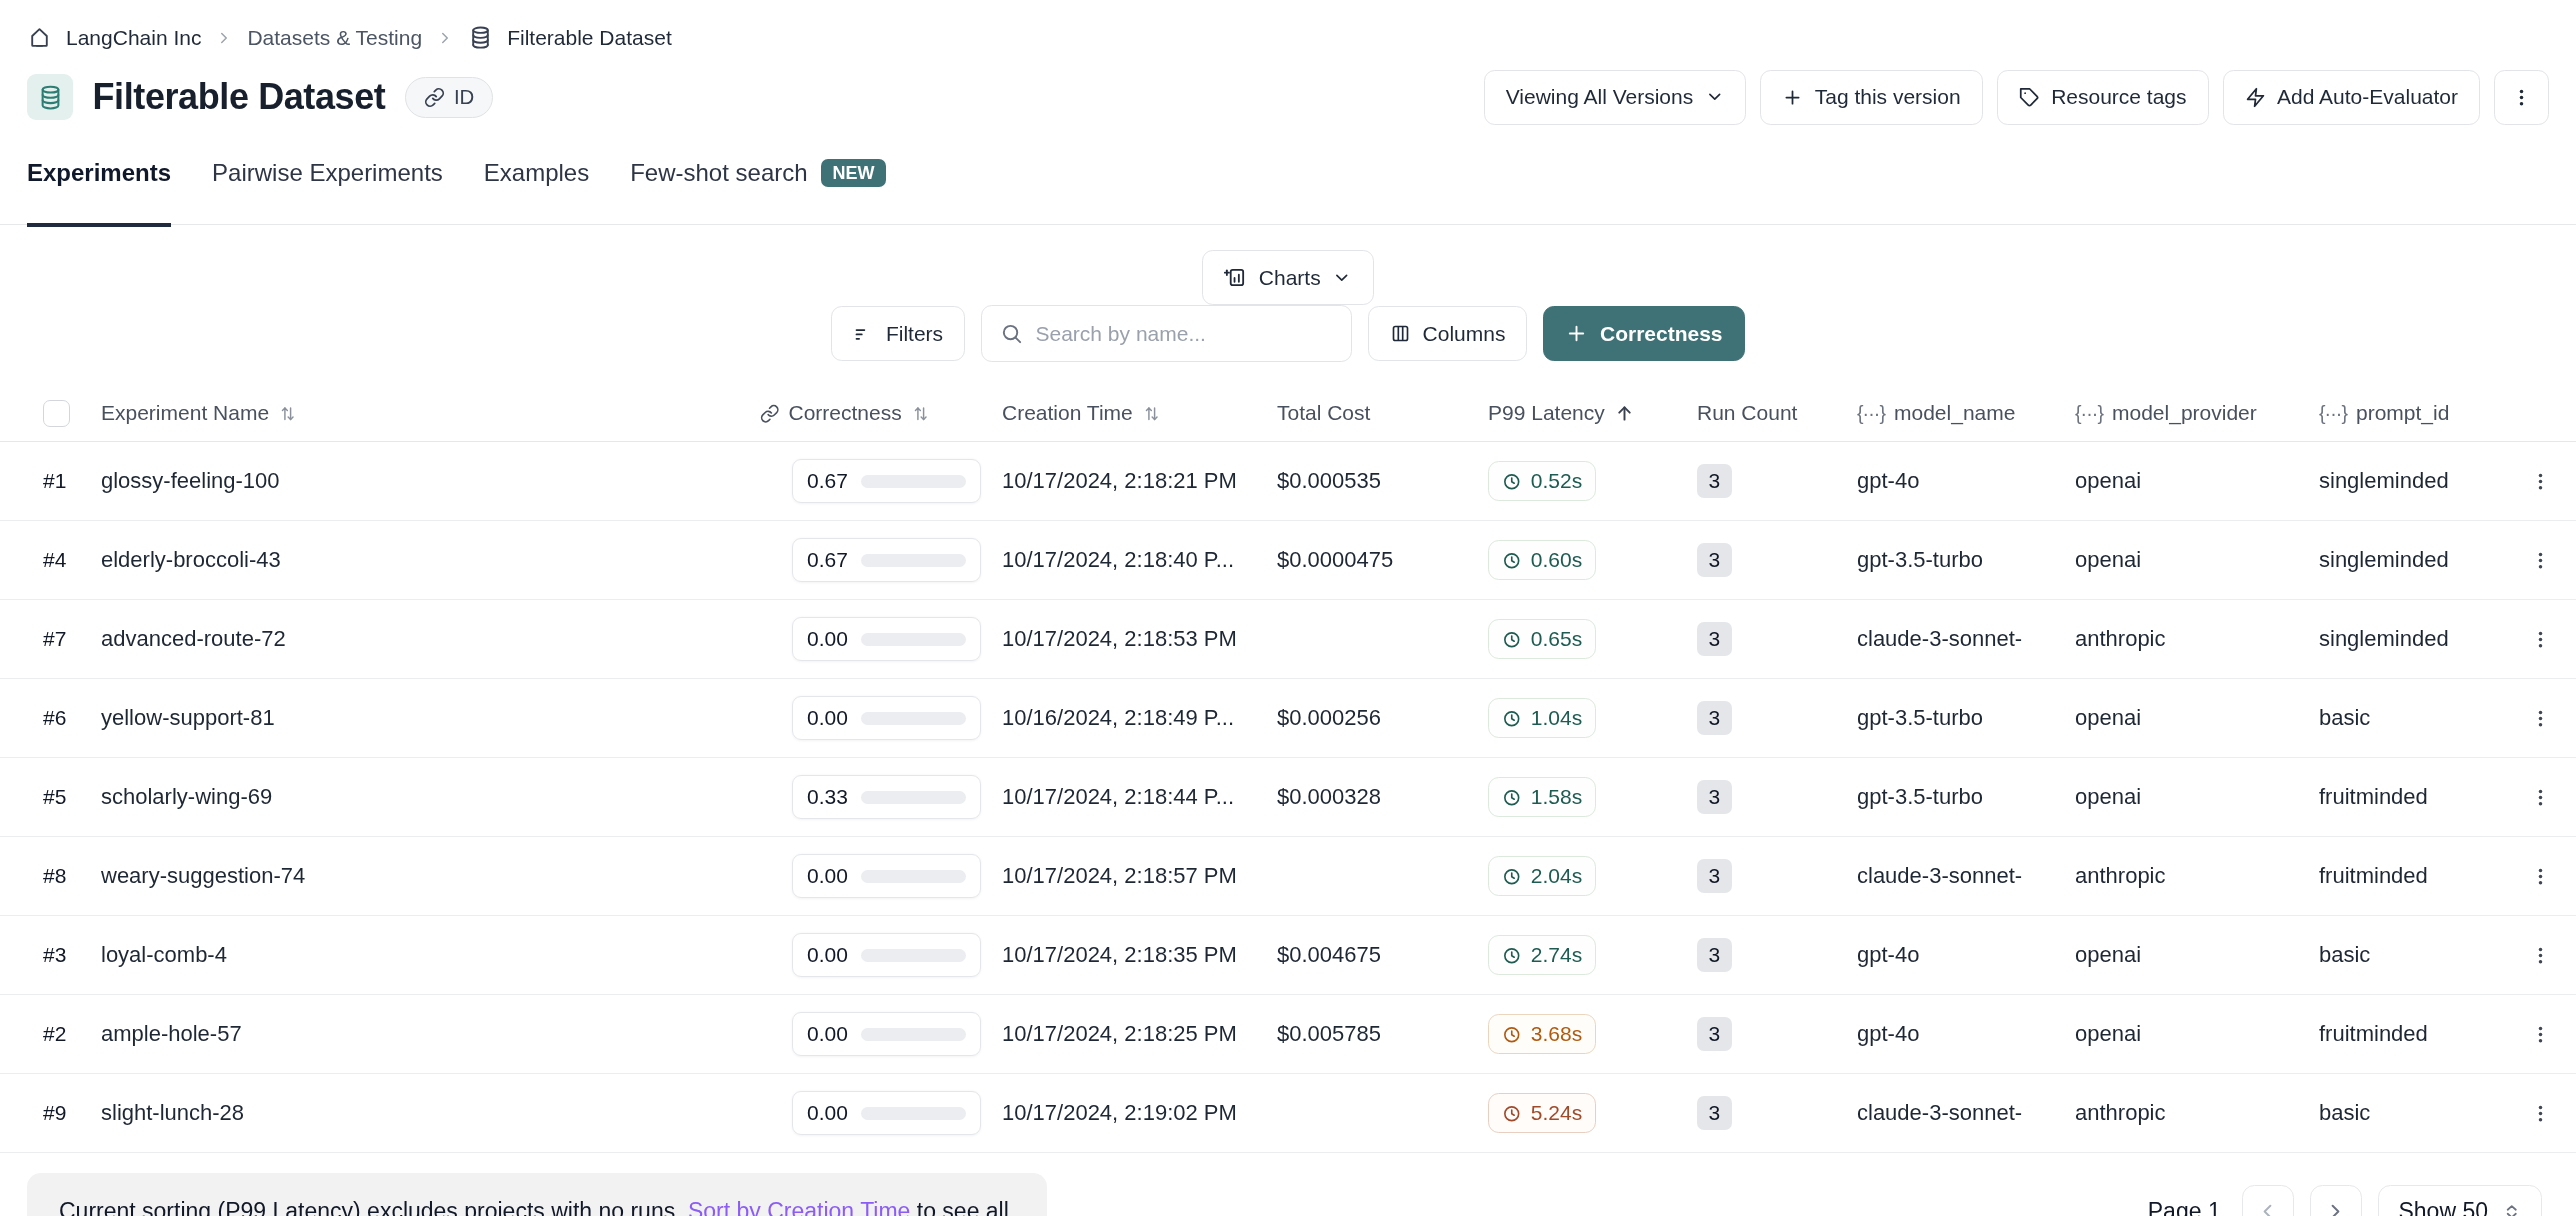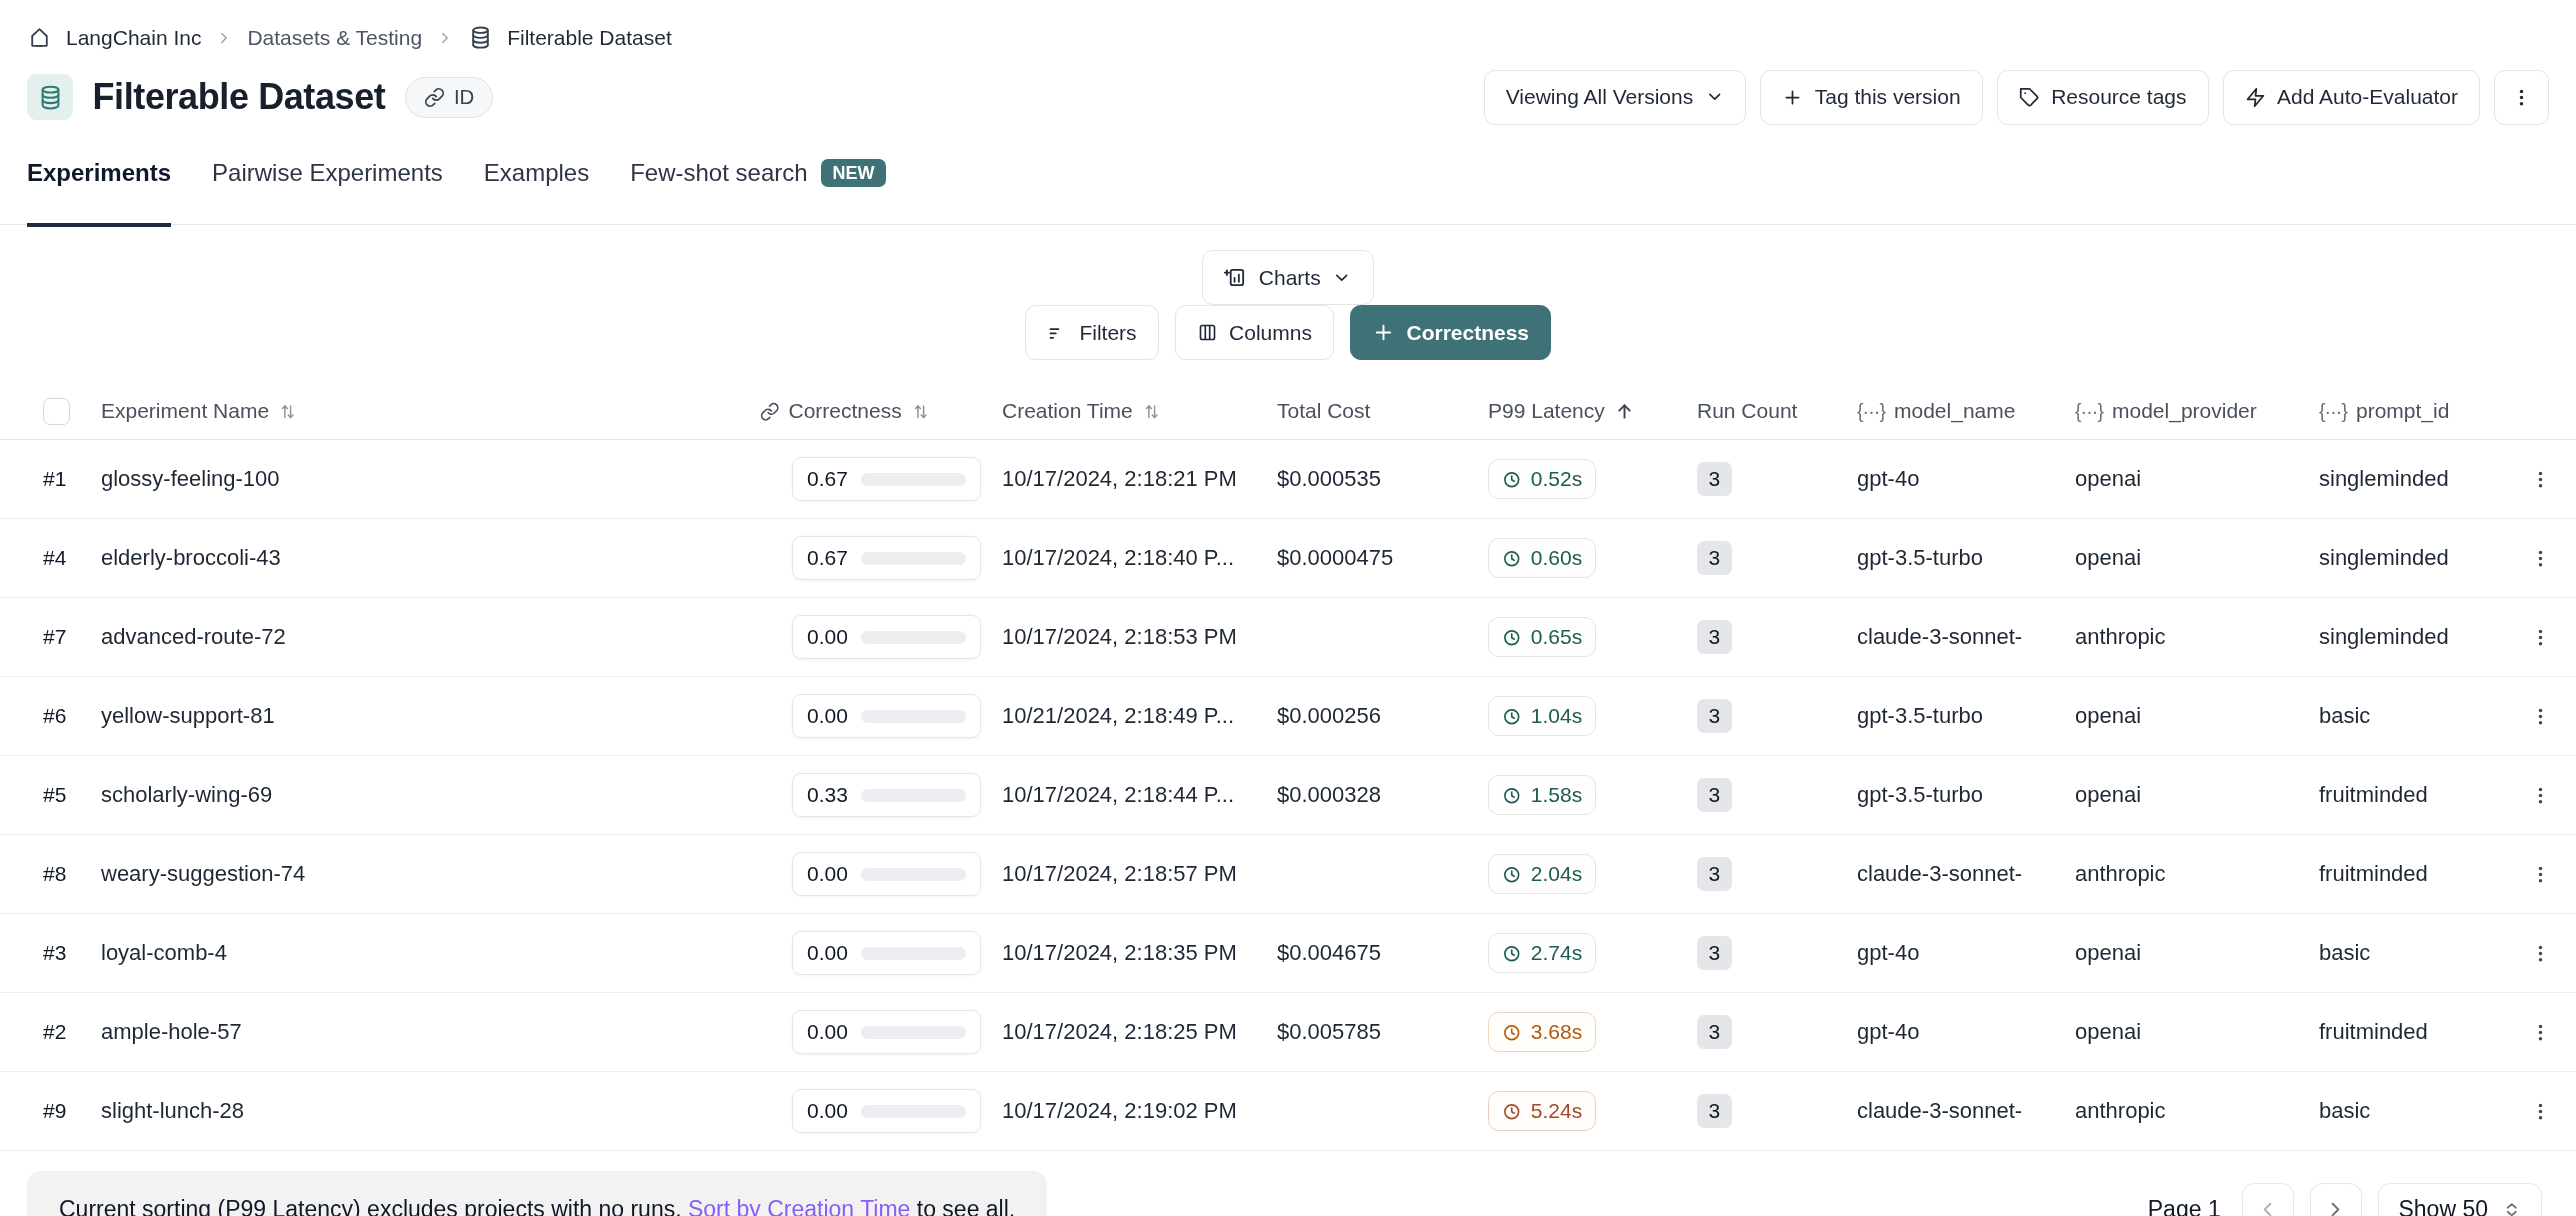--- a/index.html
+++ b/index.html
@@ -231,20 +231,29 @@
     <button class="btn">
       <span class="bicon">
         <svg width="21" height="21" viewBox="0 0 24 24" fill="none" stroke="currentColor" stroke-width="2" stroke-linecap="round">
             <line x1="4" y1="8" x2="13" y2="8"></line>
             <line x1="4" y1="13" x2="10" y2="13"></line>
             <line x1="4" y1="18" x2="7" y2="18"></line>
           </svg>
       </span>
       <span>Filters</span>
     </button>
+    <div class="search-box">
+      <span>
+        <svg width="23" height="23" viewBox="0 0 24 24" fill="none" stroke="currentColor" stroke-width="2" stroke-linecap="round">
+            <circle cx="11" cy="11" r="7"></circle>
+            <path d="m16.5 16.5 4.5 4.5"></path>
+          </svg>
+      </span>
+      <input type="text" placeholder="Search by name..." style="">
+    </div>
     <button class="btn">
       <span class="bicon">
         <svg width="21" height="21" viewBox="0 0 24 24" fill="none" stroke="currentColor" stroke-width="1.9">
             <rect x="4" y="4" width="16" height="16" rx="2"></rect>
             <line x1="9.5" y1="4" x2="9.5" y2="20"></line>
             <line x1="14.5" y1="4" x2="14.5" y2="20"></line>
           </svg>
       </span>
       <span>Columns</span>
     </button>
@@ -448,21 +457,21 @@
     <div class="rank">#6</div>
     <div>yellow-support-81</div>
     <div>
       <span class="correct-box">
         <span>0.00</span>
         <span class="correct-track">
           <span class="correct-fill" style="width: 0%;"></span>
         </span>
       </span>
     </div>
-    <div>10/21/2024, 2:18:49 P...</div>
+    <div>10/16/2024, 2:18:49 P...</div>
     <div>$0.000256</div>
     <div>
       <span class="latency-pill lvl-ok">
         <span>
           <svg width="19.5" height="19.5" viewBox="0 0 24 24" fill="none" stroke="currentColor" stroke-width="2" stroke-linecap="round" stroke-linejoin="round">
               <circle cx="12" cy="12" r="8.5"></circle>
               <path d="M12 7.5V12l3 1.8"></path>
             </svg>
         </span>
         <span>1.04s</span>

